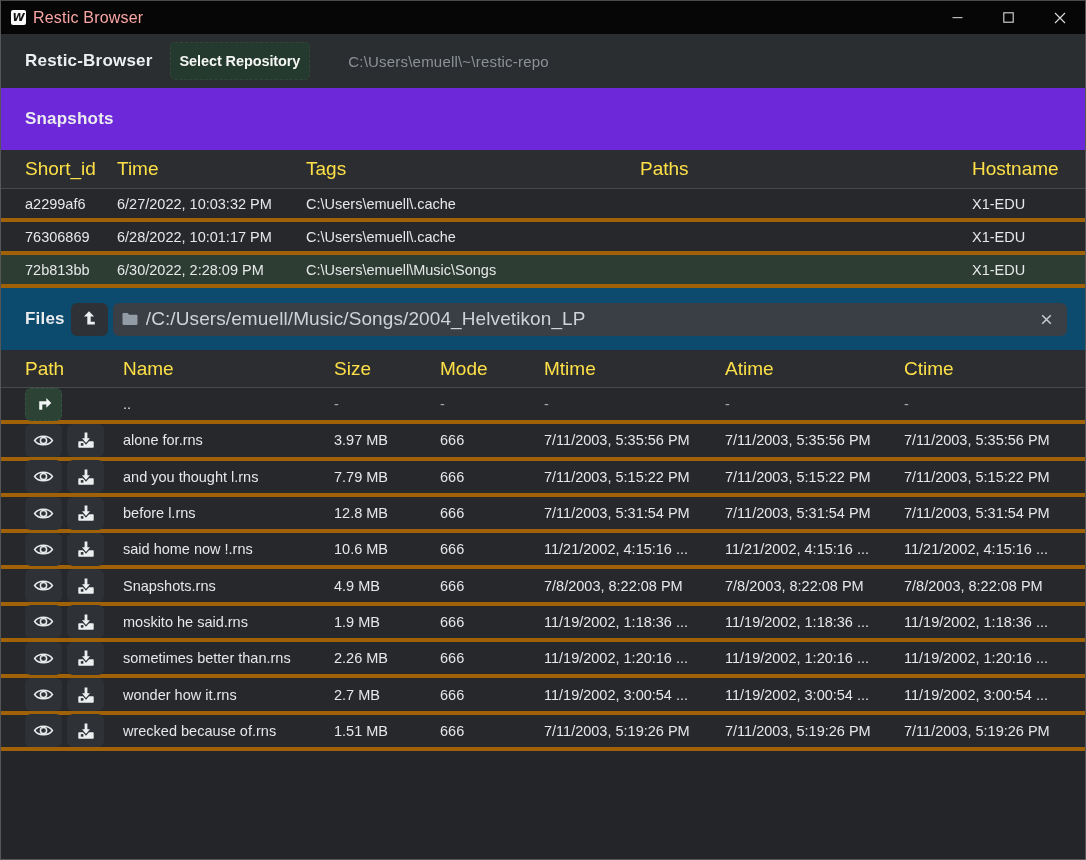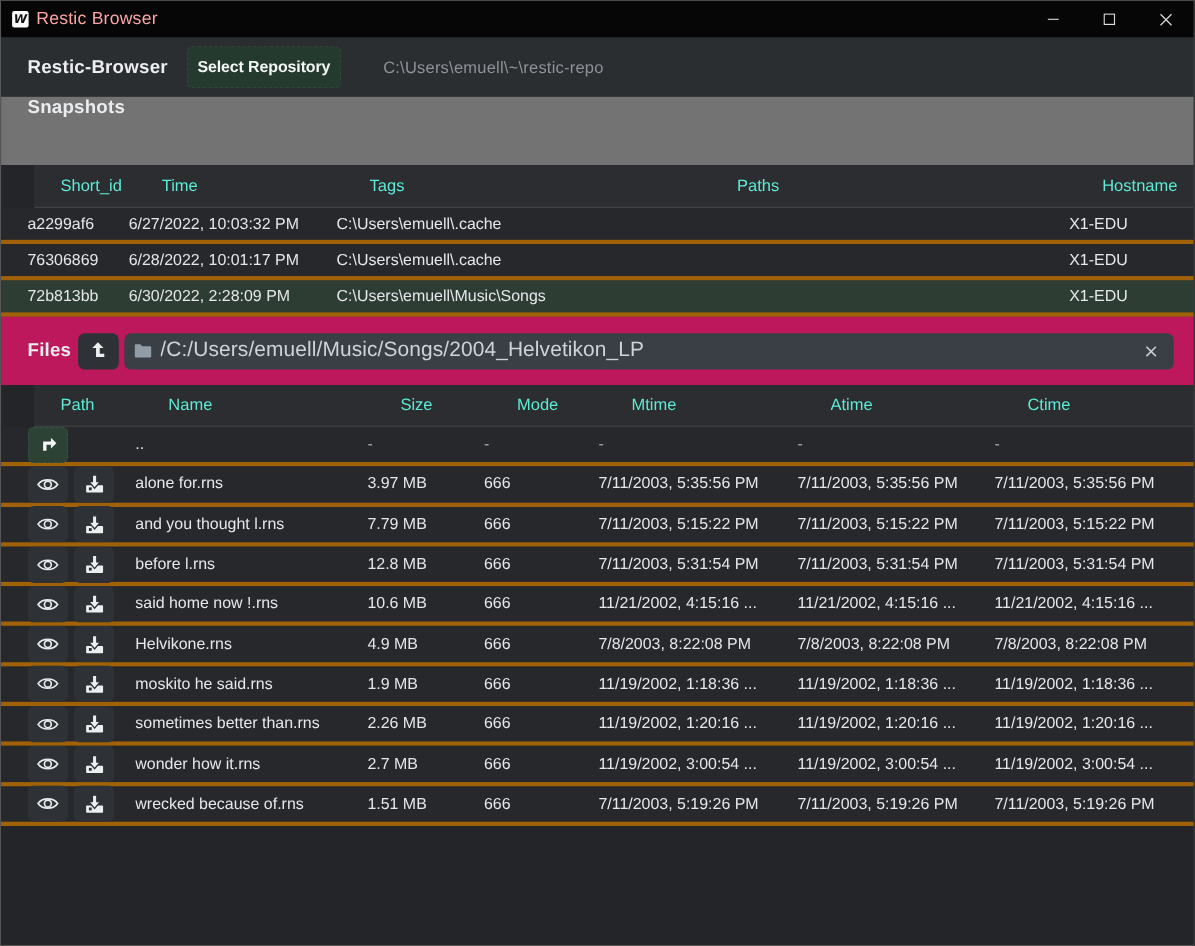--- a/index.html
+++ b/index.html
@@ -52,48 +52,48 @@
     color:#f4f6f5; font-size:14.5px; font-weight:700;
     font-family:"Liberation Sans", sans-serif;
     letter-spacing:-0.1px;
     display:flex; align-items:center;
     cursor:pointer;
   }
   .repo-path { margin-left:38px; font-size:15px; color:#8d9298; letter-spacing:.2px; }
   
   .snap-heading-band {
     height:62px; flex:0 0 62px;
-    background:#737373;
-    display:flex; align-items:flex-start; padding:0 24px;
+    background:#6d28d9;
+    display:flex; align-items:center; padding:0 24px;
   }
   .section-title { font-size:17px; font-weight:700; color:#eaecee; letter-spacing:.2px; }
   
   .thead {
     background:#2b2d30;
     border-bottom:1px solid #47494d;
     display:grid; align-items:center;
-    font-size:15px; color:#5eead4;margin-left:30px;
+    font-size:19px; color:#fde047;
   }
   .thead span { padding-right:8px; overflow:hidden; white-space:nowrap; }
   .trow {
     background:#26282b;
     border-bottom:4px solid #a16207;
     display:grid; align-items:center;
     font-size:14.5px; color:#e5e7e9;
   }
   .trow span { padding-right:8px; overflow:hidden; white-space:nowrap; text-overflow:ellipsis; }
   
   .snap-grid { grid-template-columns:92px 189px 334px 332px 1fr; padding-left:24px; }
   .snap-head { height:39px; flex:0 0 39px; }
   .snap-row { height:33px; flex:0 0 33px; cursor:pointer; }
   .snap-row.selected { background:#2e3d34; }
   
   .files-band {
     height:62px; flex:0 0 62px;
-    background:#be185d;
+    background:#0c4a6e;
     display:flex; align-items:center;
     padding:0 18px 0 24px;
   }
   .level-up-btn {
     margin-left:6px;
     width:37px; height:33px; flex:0 0 37px;
     background:#2e3237; border:none; border-radius:6px;
     display:flex; align-items:center; justify-content:center;
     cursor:pointer;
   }
@@ -351,21 +351,21 @@
         </svg>
       </button>
       <button class="icon-btn">
         <svg width="20" height="20" viewBox="0 0 20 20">
           <rect x="2.3" y="11.2" width="15.4" height="6.6" rx="0.7" fill="#eceeef"></rect>
           <rect x="4.8" y="13.1" width="2.6" height="2.6" fill="#2e3237"></rect>
           <path d="M8 1.9 H12 V7.7 H15.3 L10 13.9 L4.7 7.7 H8 Z" fill="#eceeef" stroke="#2e3237" stroke-width="1.2"></path>
         </svg>
       </button>
     </span>
-    <span>Helvikone.rns</span>
+    <span>Snapshots.rns</span>
     <span>4.9 MB</span>
     <span>666</span>
     <span>7/8/2003, 8:22:08 PM</span>
     <span>7/8/2003, 8:22:08 PM</span>
     <span>7/8/2003, 8:22:08 PM</span>
   </div>
       <div class="trow files-grid file-row">
     <span class="actions">
       <button class="icon-btn">
         <svg width="21" height="17" viewBox="0 0 21 17">

